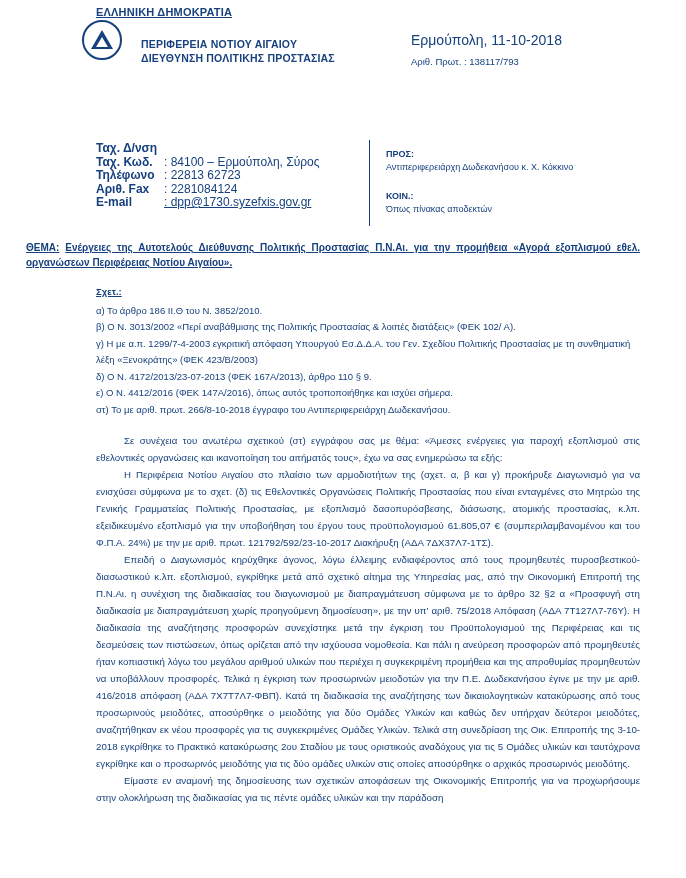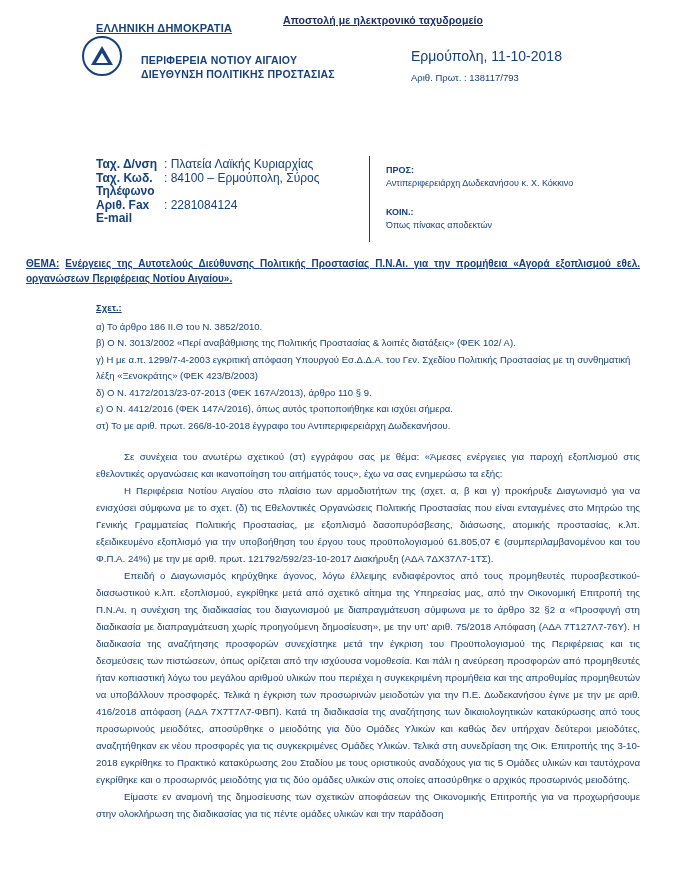--- a/index.html
+++ b/index.html
@@ -214,54 +214,54 @@
   .body-text p {
     margin: 0 0 0 0;
     text-indent: 28px;
   }
 </style>
 </head>
 <body>
 
 <div class="page">
 
-  <div class="topline">Αποστολή με ηλεκτρονικό ταχυδρομείο</div>
 
   <div class="header">
     <div class="org-line1">ΕΛΛΗΝΙΚΗ ΔΗΜΟΚΡΑΤΙΑ</div>
     <div class="emblem">
       <div class="ring"></div>
       <div class="tri"></div>
       <div class="tri-in"></div>
     </div>
     <div class="org-line2">ΠΕΡΙΦΕΡΕΙΑ ΝΟΤΙΟΥ ΑΙΓΑΙΟΥ</div>
     <div class="org-line3">ΔΙΕΥΘΥΝΣΗ ΠΟΛΙΤΙΚΗΣ ΠΡΟΣΤΑΣΙΑΣ</div>
     <div class="place-date">Ερμούπολη,  11-10-2018</div>
     <div class="protocol">Αριθ. Πρωτ. : 138117/793</div>
   </div>
 
   <div class="midblock">
     <div class="contact">
       <div class="row">
         <div class="lbl">Ταχ. Δ/νση</div>
-        <div class="val">: Πλατεία Λαϊκής Κυριαρχίας</div>
       </div>
       <div class="row">
         <div class="lbl">Ταχ. Κωδ.</div>
         <div class="val">: 84100 – Ερμούπολη, Σύρος</div>
       </div>
       <div class="row">
         <div class="lbl">Τηλέφωνο</div>
+        <div class="val">: 22813 62723</div>
       </div>
       <div class="row">
         <div class="lbl">Αριθ. Fax</div>
         <div class="val">: 2281084124</div>
       </div>
       <div class="row">
         <div class="lbl">E-mail</div>
+        <div class="val underline">: dpp@1730.syzefxis.gov.gr</div>
       </div>
     </div>
 
     <div class="divider-v"></div>
 
     <div class="recipients">
       <div class="lbl">ΠΡΟΣ:</div>
       <div>Αντιπεριφερειάρχη Δωδεκανήσου κ. Χ. Κόκκινο</div>
       <div class="block2">
         <div class="lbl">ΚΟΙΝ.:</div>

